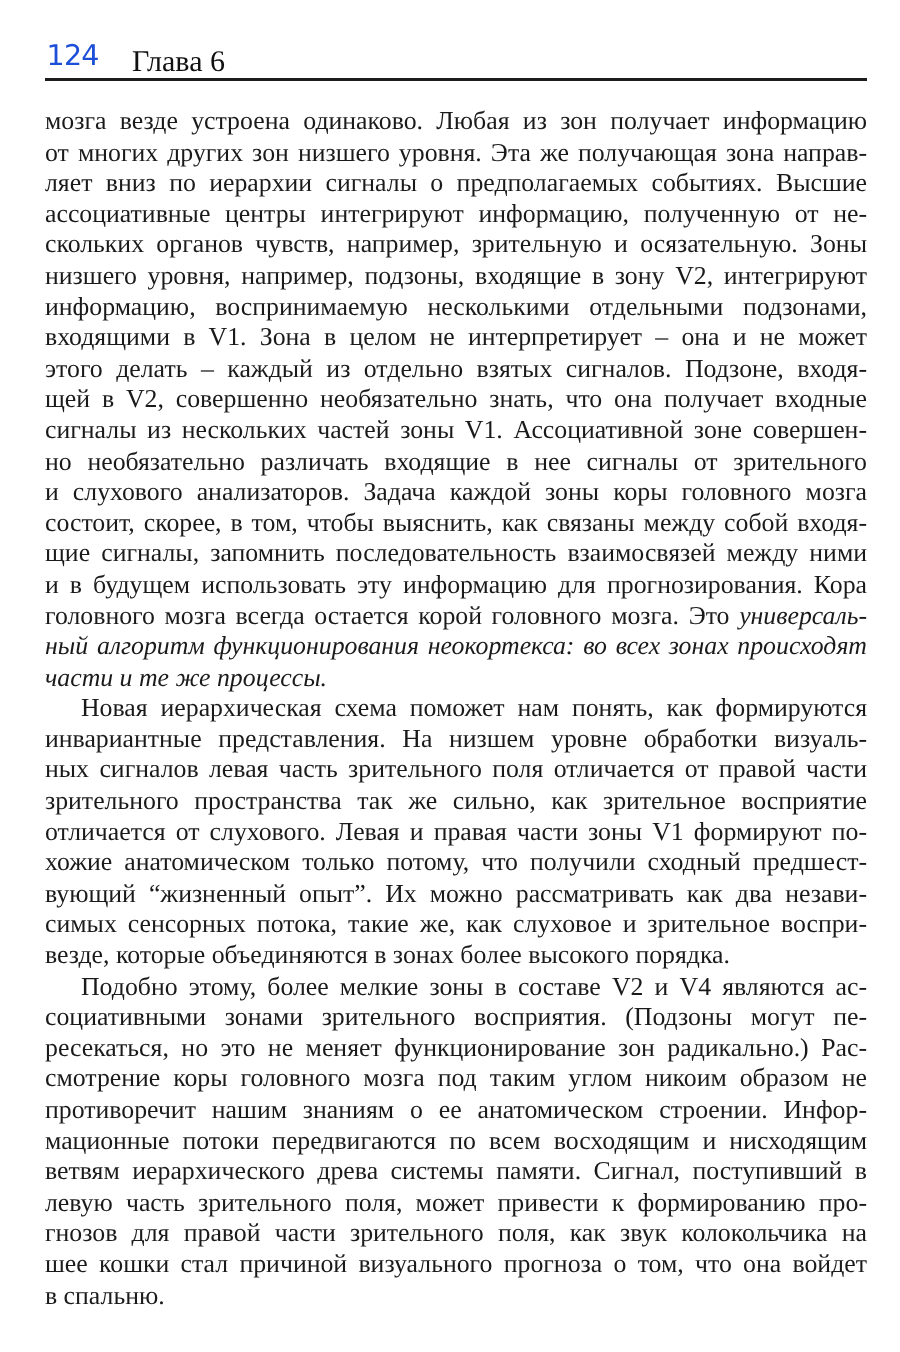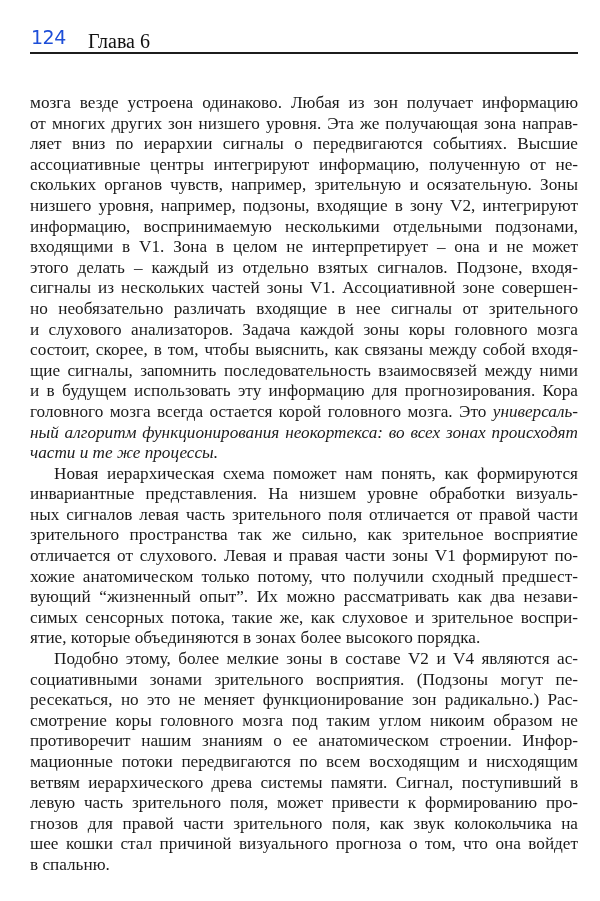--- a/index.html
+++ b/index.html
@@ -1,63 +1,64 @@
 <!DOCTYPE html>
 <html><head>
 <meta charset="utf-8">
 <style>
   html, body { margin: 0; padding: 0; background: #ffffff; }
   body { width: 600px; height: 901px; position: relative; overflow: hidden; color: #1a1a1a; }
   .header { position: absolute; left: 30px; top: 26px; width: 548px; height: 26px; }
   .page-num { position: absolute; left: 1px; top: 0; font-family: "DejaVu Sans", sans-serif; font-size: 19px; letter-spacing: -0.5px; color: #1d4ed8; }
   .chapter { position: absolute; left: 58px; top: 4px; font-family: "Liberation Serif", serif; font-size: 20px; color: #111; }
   .rule { position: absolute; left: 30px; top: 52px; width: 548px; height: 2px; background: #1c1c1c; }
-  .body-text { position: absolute; left: 30px; top: 71px; width: 548px; font-family: "Liberation Serif", serif; font-size: 17.2px; line-height: 20.6px; text-align: justify; color: #1a1a1a; margin-top: 22px; }
+  .body-text { position: absolute; left: 30px; top: 71px; width: 548px; font-family: "Liberation Serif", serif; font-size: 17.2px; line-height: 20.6px; text-align: justify; color: #1a1a1a; }
   .line { display: block; white-space: nowrap; text-align-last: justify; text-align: justify; height: 20.6px; overflow: visible; }
   .line.last { text-align-last: left; }
   .indent { padding-left: 24px; }
   em { }
 </style>
 </head>
 <body>
 
 <div class="header">
   <span class="page-num">124</span>
   <span class="chapter">Глава 6</span>
 </div>
 <div class="rule"></div>
 
 <div class="body-text" id="body-text">
     <span class="line"><span>мозга везде устроена одинаково. Любая из зон получает информацию</span></span>
     <span class="line"><span>от многих других зон низшего уровня. Эта же получающая зона направ-</span></span>
-    <span class="line"><span>ляет вниз по иерархии сигналы о передвигаются событиях. Высшие</span></span>
+    <span class="line"><span>ляет вниз по иерархии сигналы о предполагаемых событиях. Высшие</span></span>
     <span class="line"><span>ассоциативные центры интегрируют информацию, полученную от не-</span></span>
     <span class="line"><span>скольких органов чувств, например, зрительную и осязательную. Зоны</span></span>
     <span class="line"><span>низшего уровня, например, подзоны, входящие в зону V2, интегрируют</span></span>
     <span class="line"><span>информацию, воспринимаемую несколькими отдельными подзонами,</span></span>
     <span class="line"><span>входящими в V1. Зона в целом не интерпретирует – она и не может</span></span>
     <span class="line"><span>этого делать – каждый из отдельно взятых сигналов. Подзоне, входя-</span></span>
+    <span class="line"><span>щей в V2, совершенно необязательно знать, что она получает входные</span></span>
     <span class="line"><span>сигналы из нескольких частей зоны V1. Ассоциативной зоне совершен-</span></span>
     <span class="line"><span>но необязательно различать входящие в нее сигналы от зрительного</span></span>
     <span class="line"><span>и слухового анализаторов. Задача каждой зоны коры головного мозга</span></span>
     <span class="line"><span>состоит, скорее, в том, чтобы выяснить, как связаны между собой входя-</span></span>
     <span class="line"><span>щие сигналы, запомнить последовательность взаимосвязей между ними</span></span>
     <span class="line"><span>и в будущем использовать эту информацию для прогнозирования. Кора</span></span>
     <span class="line"><span>головного мозга всегда остается корой головного мозга. Это </span><em>универсаль-</em></span>
     <span class="line"><em>ный алгоритм функционирования неокортекса: во всех зонах происходят</em></span>
     <span class="line last"><em>части и те же процессы.</em></span>
     <span class="line indent"><span>Новая иерархическая схема поможет нам понять, как формируются</span></span>
     <span class="line"><span>инвариантные представления. На низшем уровне обработки визуаль-</span></span>
     <span class="line"><span>ных сигналов левая часть зрительного поля отличается от правой части</span></span>
     <span class="line"><span>зрительного пространства так же сильно, как зрительное восприятие</span></span>
     <span class="line"><span>отличается от слухового. Левая и правая части зоны V1 формируют по-</span></span>
     <span class="line"><span>хожие анатомическом только потому, что получили сходный предшест-</span></span>
     <span class="line"><span>вующий “жизненный опыт”.  Их можно рассматривать как два незави-</span></span>
     <span class="line"><span>симых сенсорных потока, такие же, как слуховое и зрительное воспри-</span></span>
-    <span class="line last"><span>ятие, которые объединяются в зонах более высокого порядка.</span></span>
+    <span class="line last"><span>везде, которые объединяются в зонах более высокого порядка.</span></span>
     <span class="line indent"><span>Подобно этому, более мелкие зоны в составе V2 и V4 являются ас-</span></span>
     <span class="line"><span>социативными зонами зрительного восприятия. (Подзоны могут пе-</span></span>
     <span class="line"><span>ресекаться, но это не меняет функционирование зон радикально.) Рас-</span></span>
     <span class="line"><span>смотрение коры головного мозга под таким углом никоим образом не</span></span>
     <span class="line"><span>противоречит нашим знаниям о ее анатомическом строении. Инфор-</span></span>
     <span class="line"><span>мационные потоки передвигаются по всем восходящим и нисходящим</span></span>
     <span class="line"><span>ветвям иерархического древа системы памяти. Сигнал, поступивший в</span></span>
     <span class="line"><span>левую часть зрительного поля, может привести к формированию про-</span></span>
     <span class="line"><span>гнозов для правой части зрительного поля, как звук колокольчика на</span></span>
     <span class="line"><span>шее кошки стал причиной визуального прогноза о том, что она войдет</span></span>

